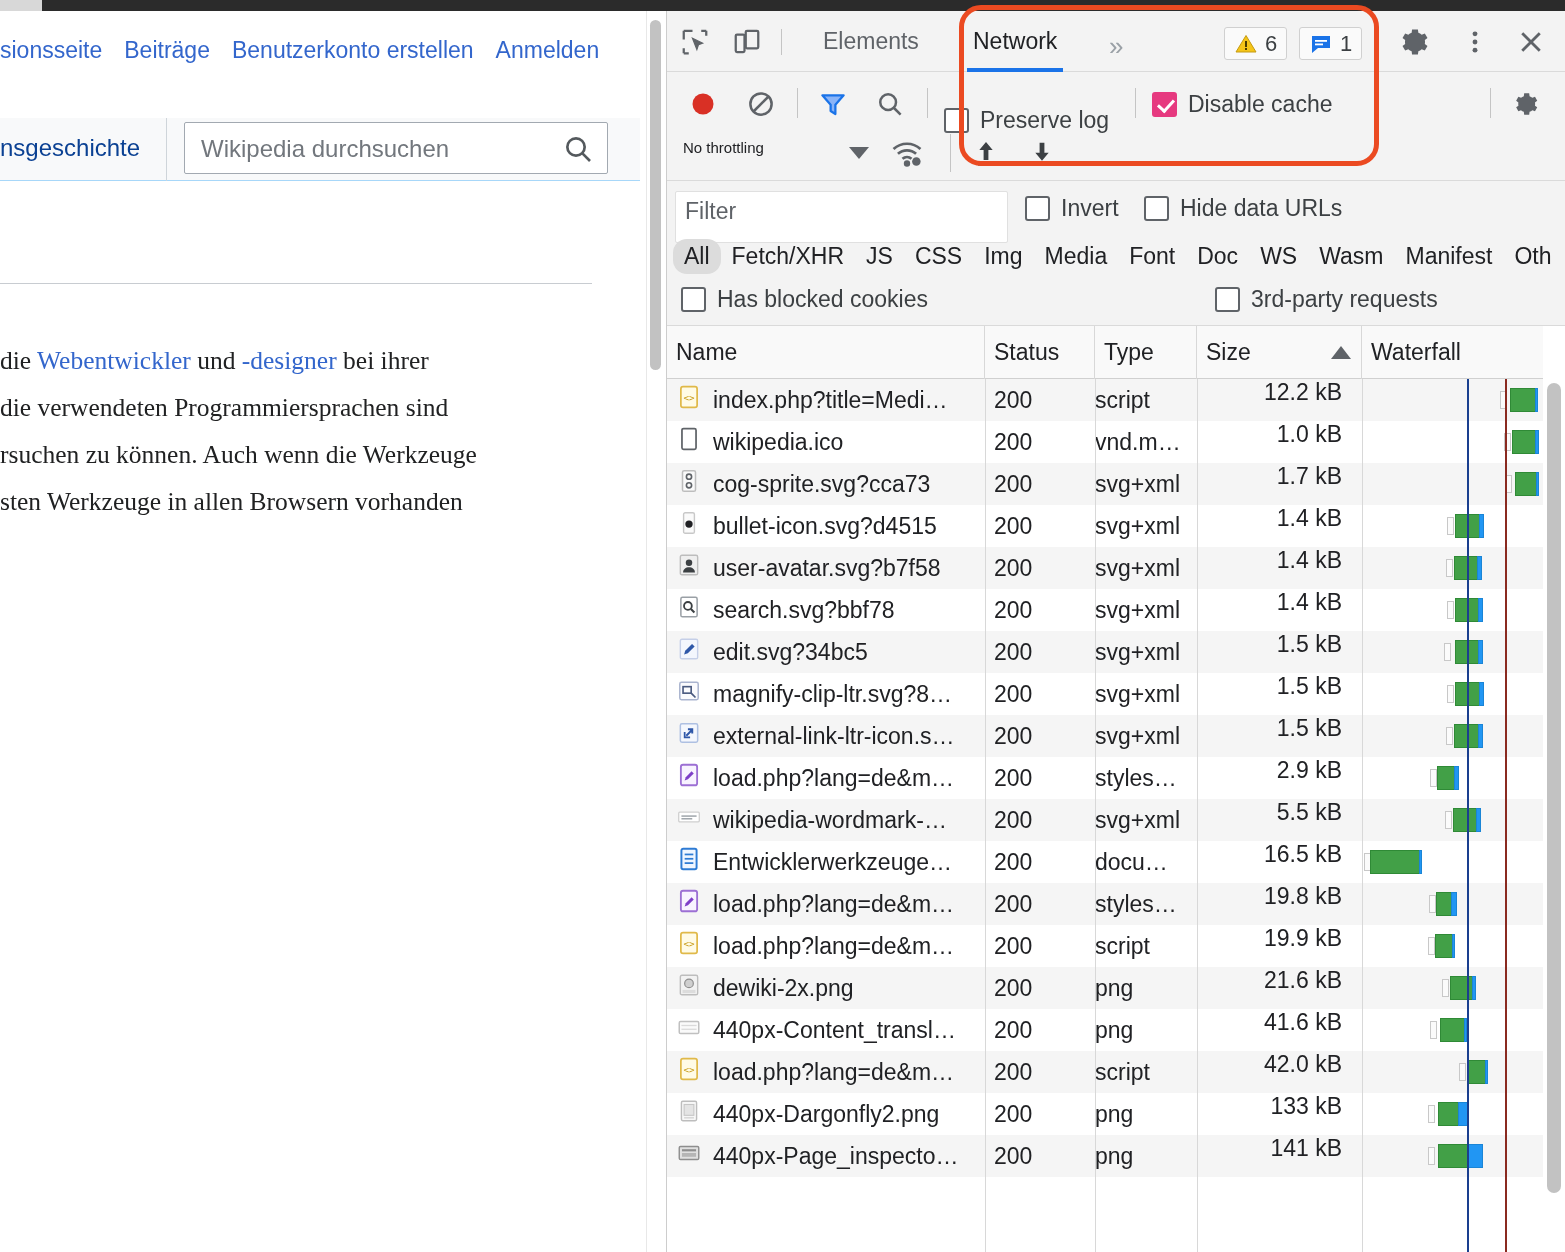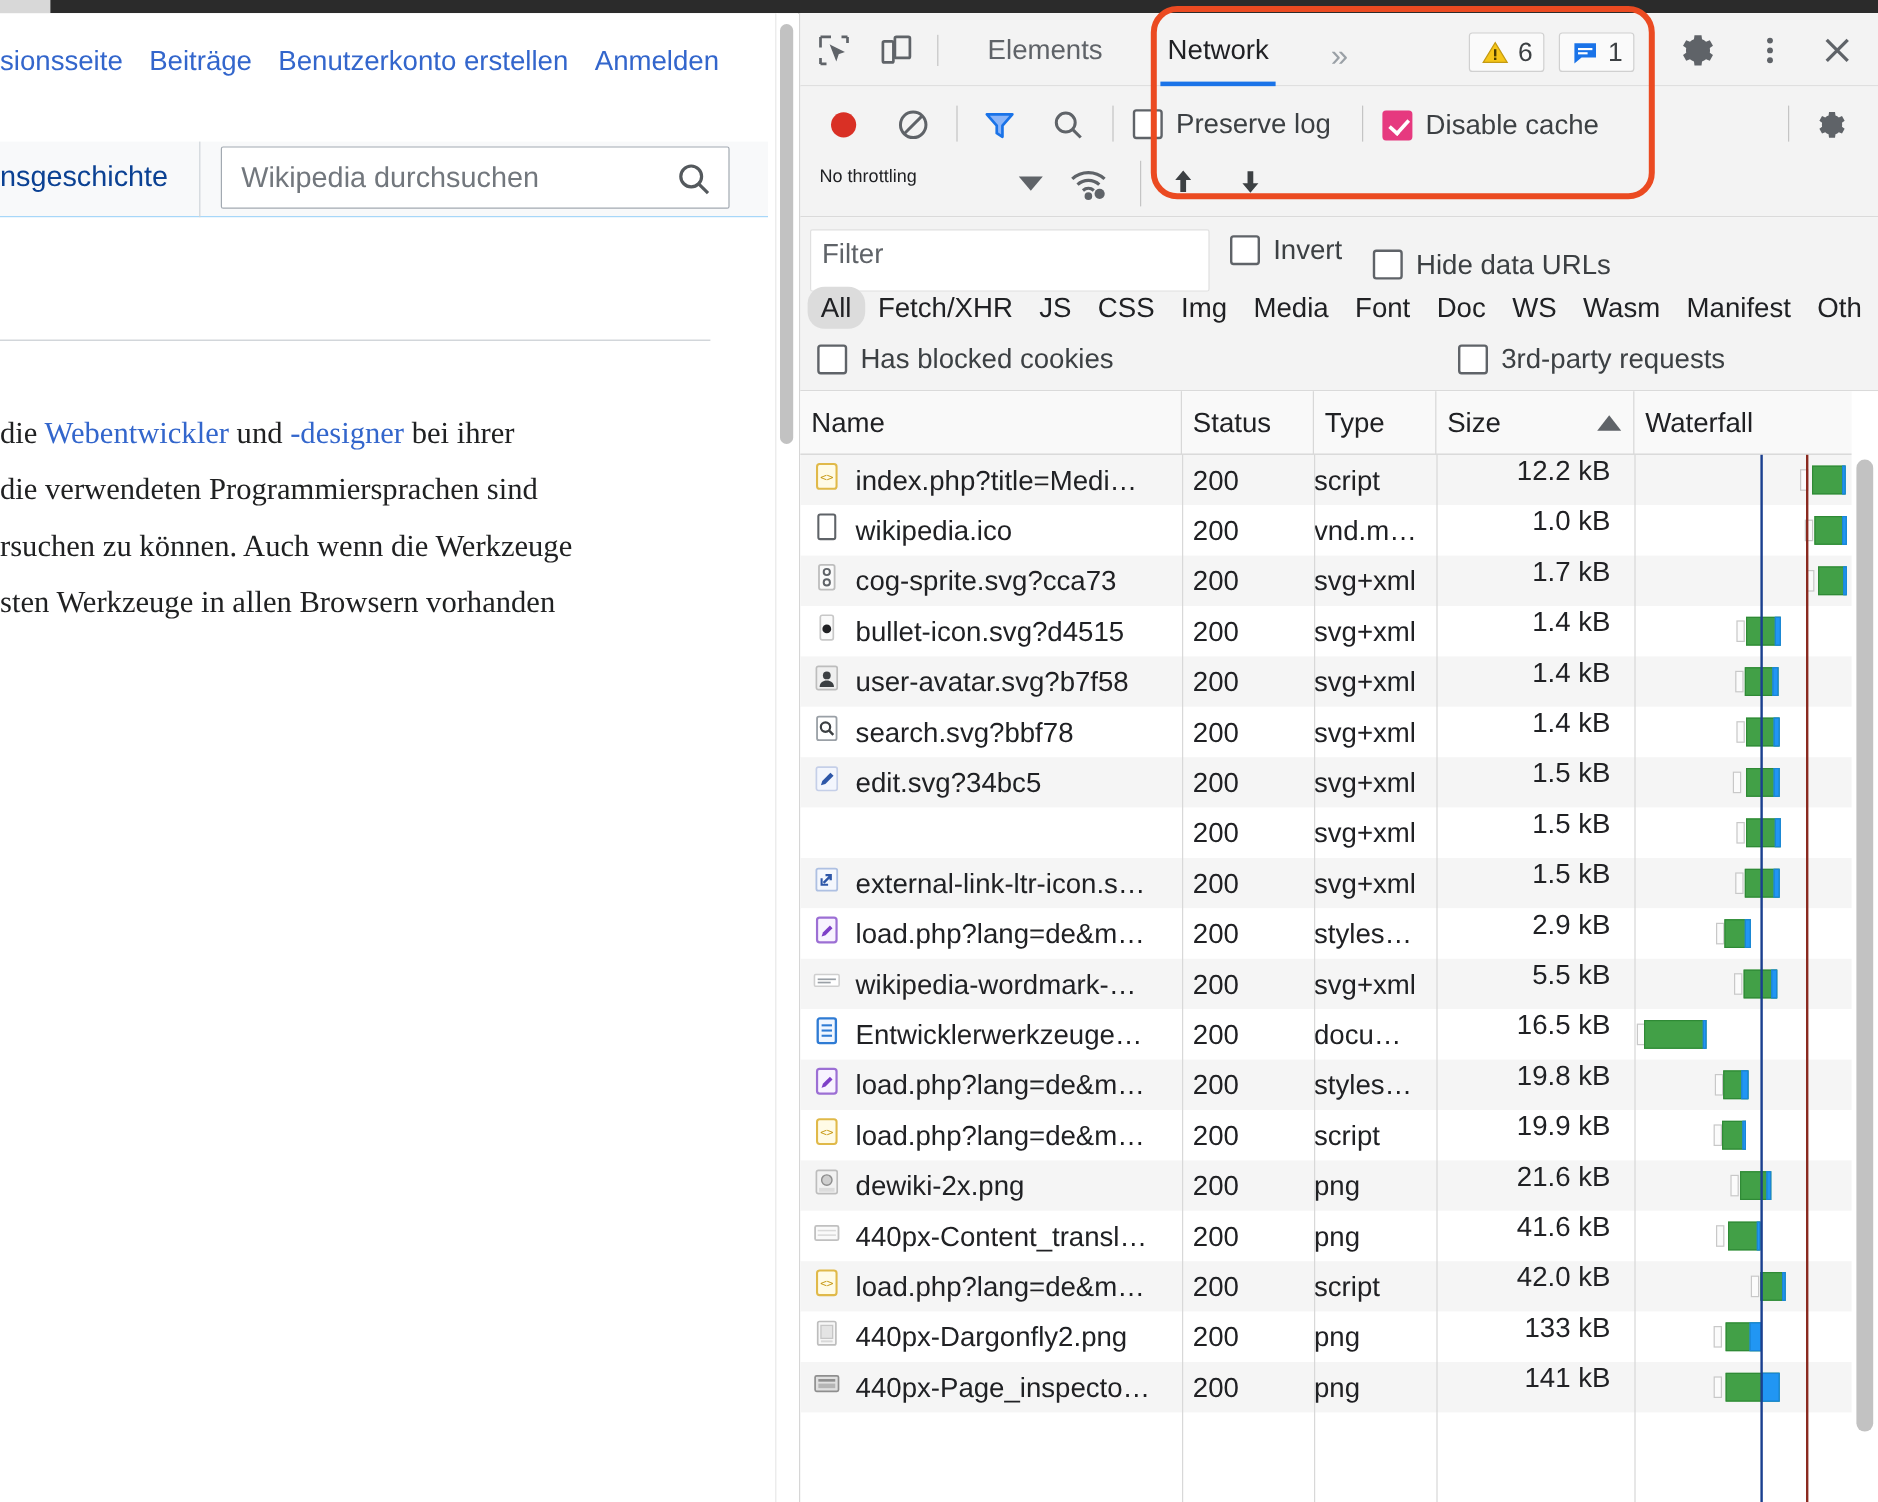--- a/index.html
+++ b/index.html
@@ -363,21 +363,21 @@
 
       <div class="ic-btn" style="left:205px; top:14px; width:36px; height:36px;">
         <svg width="30" height="30" viewBox="0 0 24 24" fill="none" stroke="#5f6368" stroke-width="2">
           <circle cx="10.5" cy="10.5" r="6.3"></circle>
             <line x1="15.2" y1="15.2" x2="20.5" y2="20.5"></line>
         </svg>
       </div>
 
       <div class="vsep" style="left:260px; top:16px; height:30px;"></div>
 
-      <div class="chk" style="left:277px; top:18px;">
+      <div class="chk" style="left:277px; top:35px;">
         <span class="box"></span>
         <span>Preserve log</span>
       </div>
 
       <div class="vsep" style="left:468px; top:16px; height:30px;"></div>
 
       <div class="chk" style="left:485px; top:19px;">
         <span class="box on"></span>
         <span>Disable cache</span>
       </div>
@@ -427,21 +427,21 @@
 
       <div class="filter-input">
         <div class="ph">Filter</div>
       </div>
 
       <div class="chk" style="left:358px; top:14px;">
         <span class="box"></span>
         <span>Invert</span>
       </div>
 
-      <div class="chk" style="left:477px; top:14px;margin-top:12px;">
+      <div class="chk" style="left:477px; top:14px;">
         <span class="box"></span>
         <span>Hide data URLs</span>
       </div>
 
       <div class="type-chips">
         <span class="chip sel">All</span>
         <span class="chip">Fetch/XHR</span>
         <span class="chip">JS</span>
         <span class="chip">CSS</span>
         <span class="chip">Img</span>
@@ -656,20 +656,28 @@
               <span>1.5 kB</span>
             </div>
             <div class="wf-zone">
               <div class="wf-pre" style="left:82px;"></div>
               <div class="wf-bar" style="left:93px; width:28px;">
                 <div class="blue" style="width:5px;"></div>
               </div>
             </div>
           </div>
           <div class="row even">
+            <div class="cell-name">
+              <span class="mini"><svg width="26" height="26" viewBox="0 0 24 24">
+                  <rect x="3.5" y="4" width="17" height="16" rx="1.5" fill="#fbfbfe" stroke="#aab4cf" stroke-width="1.4"></rect>
+                  <rect x="6.5" y="8" width="7.5" height="6" fill="none" stroke="#4a5a80" stroke-width="1.5"></rect>
+                  <path d="M14 14l4 4" stroke="#4a5a80" stroke-width="1.6"></path>
+                </svg></span>
+              <span>magnify-clip-ltr.svg?8…</span>
+            </div>
             <div class="cell-status">
               <span>200</span>
             </div>
             <div class="cell-type">
               <span>svg+xml</span>
             </div>
             <div class="cell-size">
               <span>1.5 kB</span>
             </div>
             <div class="wf-zone">

